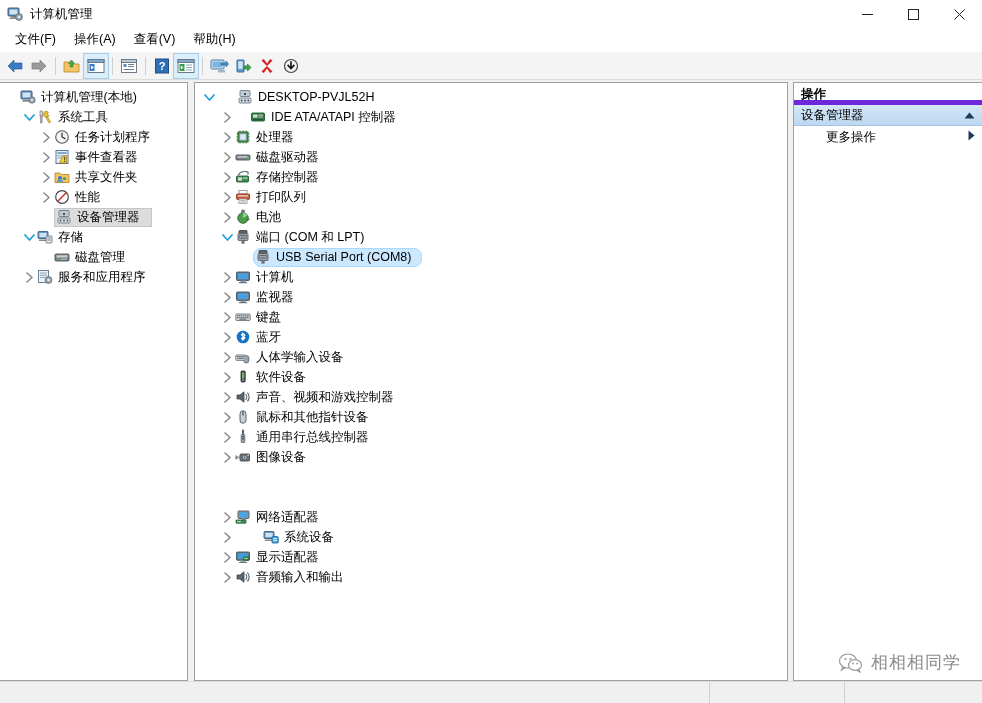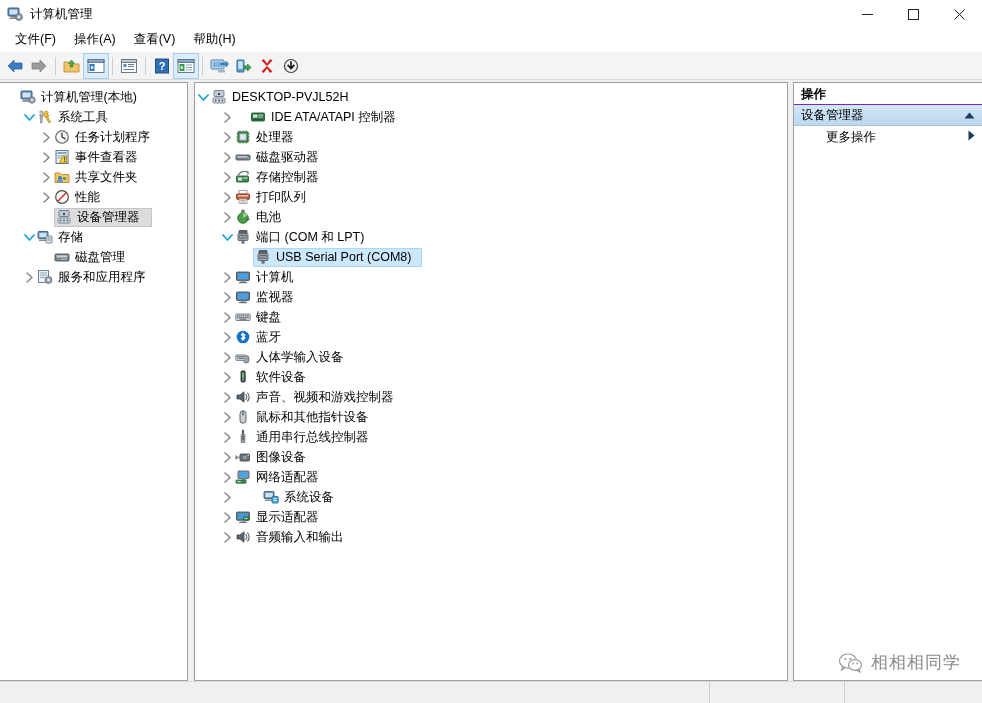--- a/index.html
+++ b/index.html
@@ -102,30 +102,30 @@
     width: 16px; height: 20px; flex: 0 0 16px;
     display: flex; align-items: center; justify-content: center;
   }
   .twisty svg { display:block; }
   .ico {
     width: 16px; height: 16px; flex: 0 0 16px;
     margin-right: 5px; position: relative;
   }
   .lbl { line-height: 20px; padding-right: 6px; }
   .selwrap { display: inline-flex; align-items: center; height: 20px; }
-  .hl-blue { background: #cce8ff; border: 1px solid #a8d8ff; border-radius: 0; padding: 0 4px 0 1px; height: 19px; display:inline-flex; align-items:center; }
+  .hl-blue { background: #cce8ff; border: 1px solid #a8d8ff; border-radius: 8px; padding: 0 4px 0 1px; height: 19px; display:inline-flex; align-items:center; }
   .hl-grey { background: #dcdcdc; border: 1px solid #c6c6c6; padding: 0 5px 0 1px; height: 19px; display:inline-flex; align-items:center; }
 
   
   .actions-title {
     height: 22px; line-height: 22px;
     font-size: 12.5px; font-weight: bold; color: #000;
     padding-left: 7px;
     background: #ffffff;
-    border-bottom: 1px solid #6d28d9;
+    border-bottom: 5px solid #6d28d9;
   }
   .action-group-head {
     height: 21px; display: flex; align-items: center;
     background: linear-gradient(to bottom, #d4e6f7 0%, #bcd8f0 100%);
     border-bottom: 1px solid #a6c4de;
     font-size: 12.5px; color: #000;
     padding: 0 7px 0 7px;
     justify-content: space-between;
   }
   .action-item {
@@ -443,21 +443,21 @@
               <span class="lbl">服务和应用程序</span>
             </span>
           </div>
         </div>
     </div>
 
     <div class="splitter"></div>
 
     <div class="pane pane-mid">
       <div class="tree" id="device-tree">
-          <div class="row" style="">
+          <div class="row" style="padding-left: 6px; gap: 20px;">
             <span class="twisty">
               <svg width="11" height="9" viewBox="0 0 11 9">
                 <path d="M1 2 L5.5 7 L10 2" fill="none" stroke="#1ba1d6" stroke-width="1.7" stroke-linecap="round" stroke-linejoin="round"></path>
               </svg>
             </span>
             <span class="selwrap">
               <span class="ico"><svg width="16" height="16" viewBox="0 0 16 16">
                   <rect x="3" y="1.5" width="10" height="6" rx="1" fill="#c2ccd4" stroke="#6b7b8a" stroke-width=".9"></rect>
                   <rect x="7" y="4" width="2" height="2" fill="#3d4750"></rect>
                   <rect x="2" y="9" width="12" height="5" rx="1" fill="#dbe1e6" stroke="#6b7b8a" stroke-width=".9"></rect>
@@ -782,21 +782,21 @@
                   <rect x="5" y="5" width="9.5" height="7" rx="1" fill="#6e757c" stroke="#43494f" stroke-width=".9"></rect>
                   <circle cx="9.8" cy="8.5" r="2.4" fill="#c8ced4" stroke="#43494f" stroke-width=".8"></circle>
                   <circle cx="9.8" cy="8.5" r="1.1" fill="#4c5d6d"></circle>
                   <rect x="12.4" y="5.8" width="1.6" height="1.1" fill="#cfd5da"></rect>
                   <rect x="0.8" y="7.5" width="4.4" height="1.8" fill="#8d949b"></rect>
                   <rect x="0.5" y="6.4" width="1.4" height="4" fill="#6e757c"></rect>
                 </svg></span>
               <span class="lbl">图像设备</span>
             </span>
           </div>
-          <div class="row" style="padding-left: 24px;">
+          <div class="row" style="padding-left: 24px; margin-top: 40px;">
             <span class="twisty">
               <svg width="9" height="11" viewBox="0 0 9 11">
                 <path d="M2 1 L7 5.5 L2 10" fill="none" stroke="#8a8a8a" stroke-width="1.6" stroke-linecap="round" stroke-linejoin="round"></path>
               </svg>
             </span>
             <span class="selwrap">
               <span class="ico"><svg width="16" height="16" viewBox="0 0 16 16">
                   <rect x="3" y="2" width="11" height="7.5" rx=".8" fill="#8d98a2" stroke="#525c65" stroke-width=".9"></rect>
                   <rect x="4.2" y="3.1" width="8.6" height="5.3" fill="#49a5e6"></rect>
                   <rect x="6.8" y="9.5" width="4.4" height="1.4" fill="#8d98a2"></rect>

